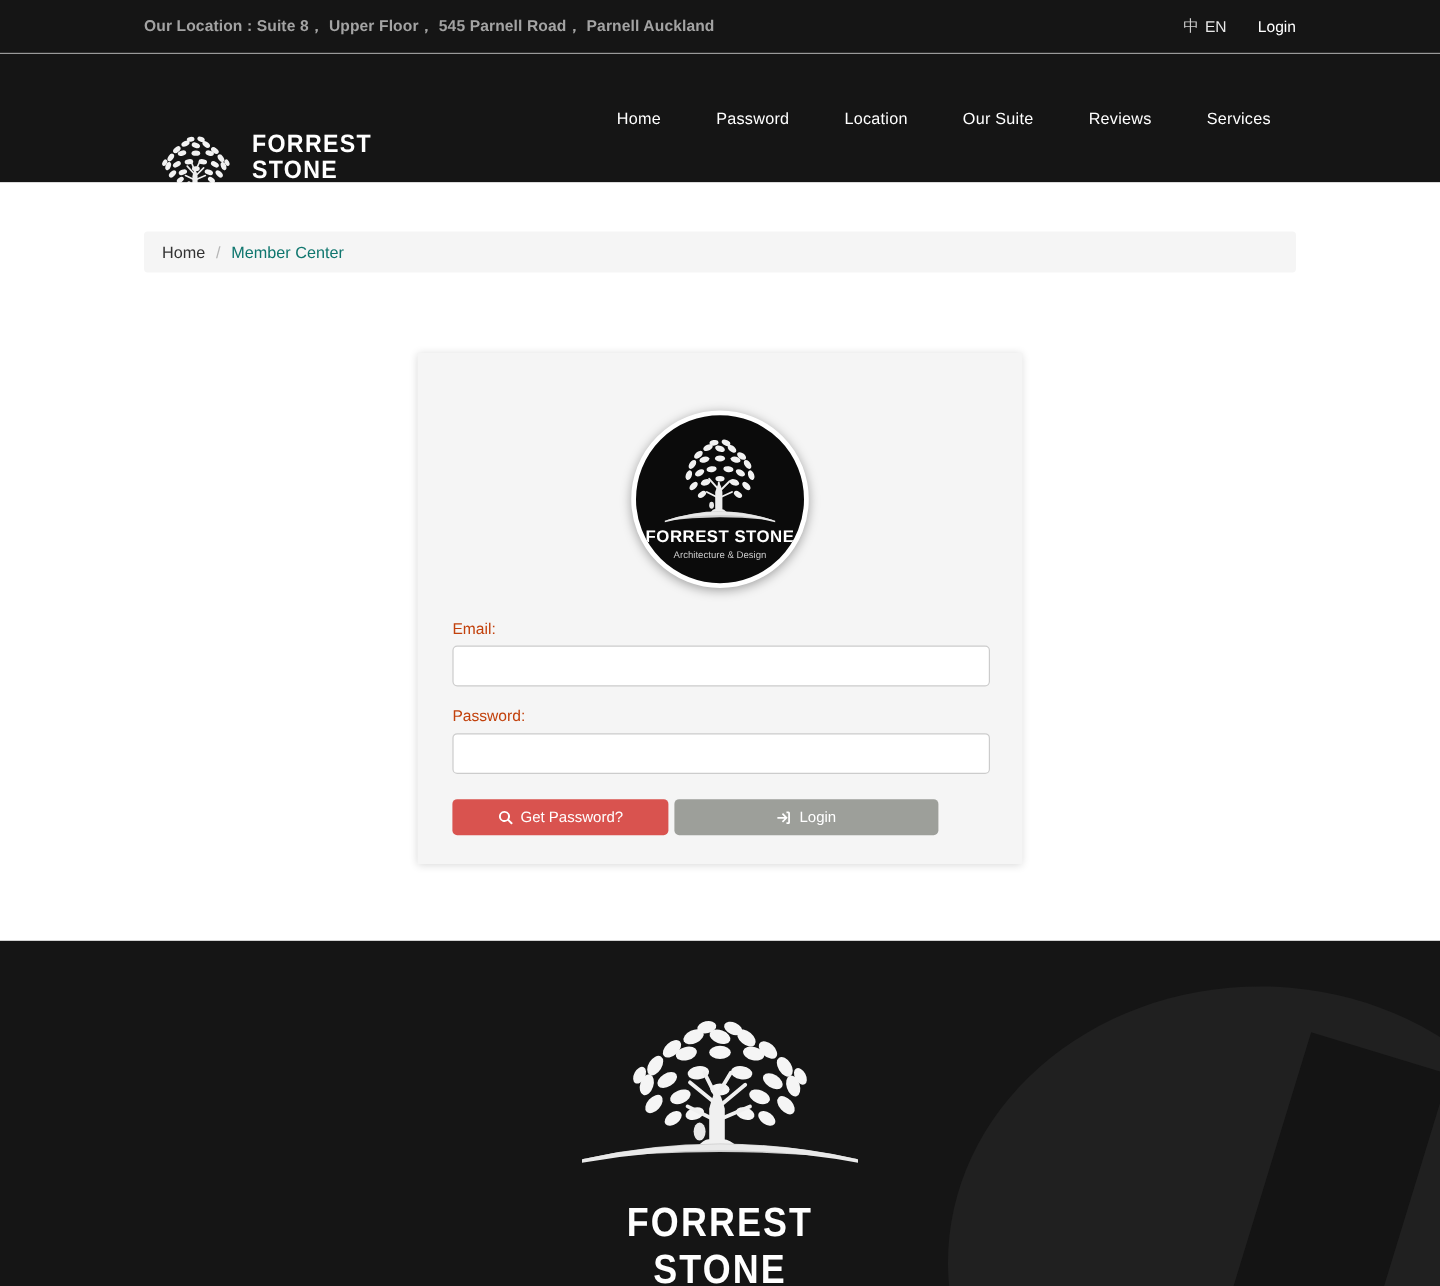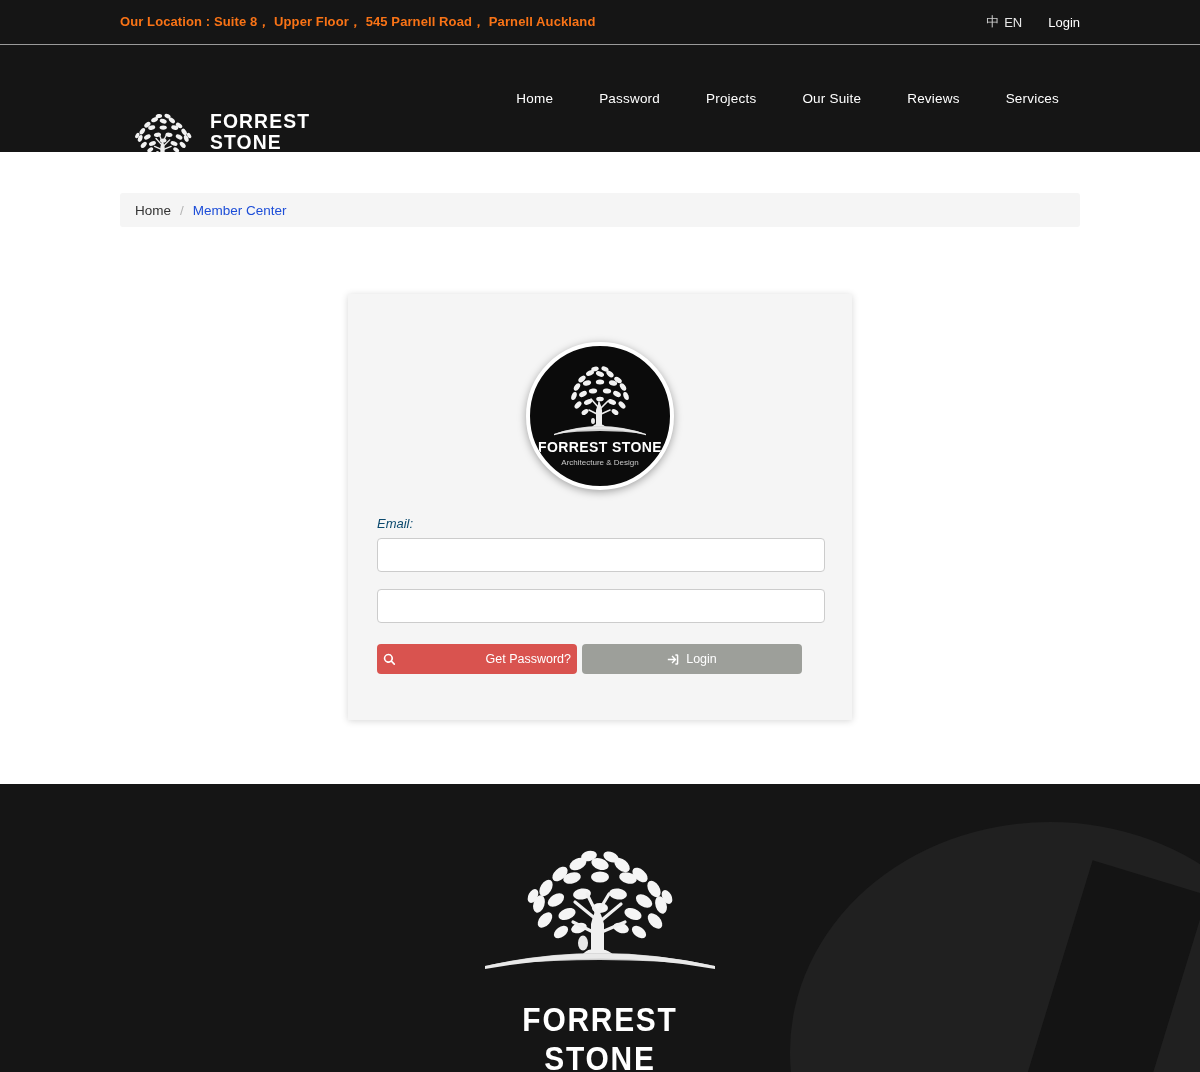--- a/index.html
+++ b/index.html
@@ -18,21 +18,21 @@
     position: relative;
     height: 45px;
     background: #151515;
     border-bottom: 1px solid #9a9a9a;
     display: flex;
     align-items: center;
   }
   .topbar-location {
     position: absolute;
     left: 120px;
-    color: #f97316;
+    color: #a3a3a3;
     font-size: 13px;
     font-weight: bold;
     letter-spacing: .1px;
     white-space: nowrap;
   }
   .topbar-right {
     position: absolute;
     right: 120px;
     display: flex;
     align-items: center;
@@ -133,21 +133,21 @@
     align-items: center;
     padding-left: 15px;
     font-size: 13.5px;
   }
   .breadcrumb a {
     color: #333333;
     text-decoration: none;
     cursor: pointer;
   }
   .breadcrumb .sep { color: #b5b5b5; margin: 0 9px; }
-  .breadcrumb .current { color: #1d4ed8; }
+  .breadcrumb .current { color: #0f766e; }
 
   .login-card {
     position: absolute;
     left: 348px;
     top: 142px;
     width: 504px;
     height: 426px;
     background: #f5f5f5;
     box-shadow: 0 1px 7px rgba(0,0,0,.16);
   }
@@ -174,24 +174,23 @@
   .avatar svg { width: 128px; height: 128px; display: block; }
 
   .form-area {
     position: absolute;
     left: 29px;
     top: 222px;
     width: 446px;
   }
   .field-label {
     font-size: 13px;
-    color: #0c4a6e;
+    color: #c2410c;
     margin-bottom: 7px;
     display: block;
-    font-style: italic;
   }
   .field-input {
     width: 448px;
     height: 34px;
     background: #ffffff;
     border: 1px solid #cccccc;
     border-radius: 4px;
     padding: 0 10px;
     font-size: 13px;
     color: #333333;
@@ -212,21 +211,21 @@
     border-radius: 4px;
     color: #ffffff;
     font-size: 12.5px;
     font-family: "Liberation Sans", sans-serif;
     display: flex;
     align-items: center;
     justify-content: center;
     gap: 6px;
     cursor: pointer;
   }
-  .btn-getpass { width: 200px; background: #d9534f; justify-content: space-between; }
+  .btn-getpass { width: 180px; background: #d9534f; }
   .btn-login   { width: 220px; background: #9d9f9a; }
   .btn svg { width: 13px; height: 13px; fill: #ffffff; }
 
   
   .footer {
     position: relative;
     height: 288px;
     background: #151515;
     overflow: hidden;
   }
@@ -324,21 +323,21 @@
     </svg>
     <div class="brand-text">
       <div class="brand-name">FORREST STONE</div>
       <div class="brand-tag">Architecture &amp; Design</div>
     </div>
   </div>
 
   <nav class="nav">
     <a>Home</a>
     <a>Password</a>
-    <a>Projects</a>
+    <a>Location</a>
     <a>Our Suite</a>
     <a>Reviews</a>
     <a>Services</a>
   </nav>
 </div>
 
 <div class="main">
 
   <div class="breadcrumb">
     <a>Home</a>
@@ -387,20 +386,21 @@
           <text x="64" y="100" text-anchor="middle" fill="#ffffff" font-family="Liberation Sans, sans-serif" font-size="14" font-weight="bold" letter-spacing="0.4">FORREST STONE</text>
           <text x="64" y="113" text-anchor="middle" fill="#c9c9c9" font-family="Liberation Sans, sans-serif" font-size="8">Architecture &amp; Design</text>
         </svg>
       </div>
     </div>
 
     <div class="form-area">
       <label class="field-label">Email:</label>
       <input class="field-input" type="text" placeholder="" style="">
       <div class="field-gap"></div>
+      <label class="field-label">Password:</label>
       <input class="field-input" type="password" placeholder="" style="">
 
       <div class="btn-row">
         <button class="btn btn-getpass">
           <svg viewBox="0 0 16 16">
             <path d="M6.6 1a5.6 5.6 0 1 0 3.35 10.09l3.23 3.23a1 1 0 0 0 1.42-1.42l-3.23-3.23A5.6 5.6 0 0 0 6.6 1zm0 1.9a3.7 3.7 0 1 1 0 7.4 3.7 3.7 0 0 1 0-7.4z"></path>
           </svg>
           <span>Get Password?</span>
         </button>
         <button class="btn btn-login">

